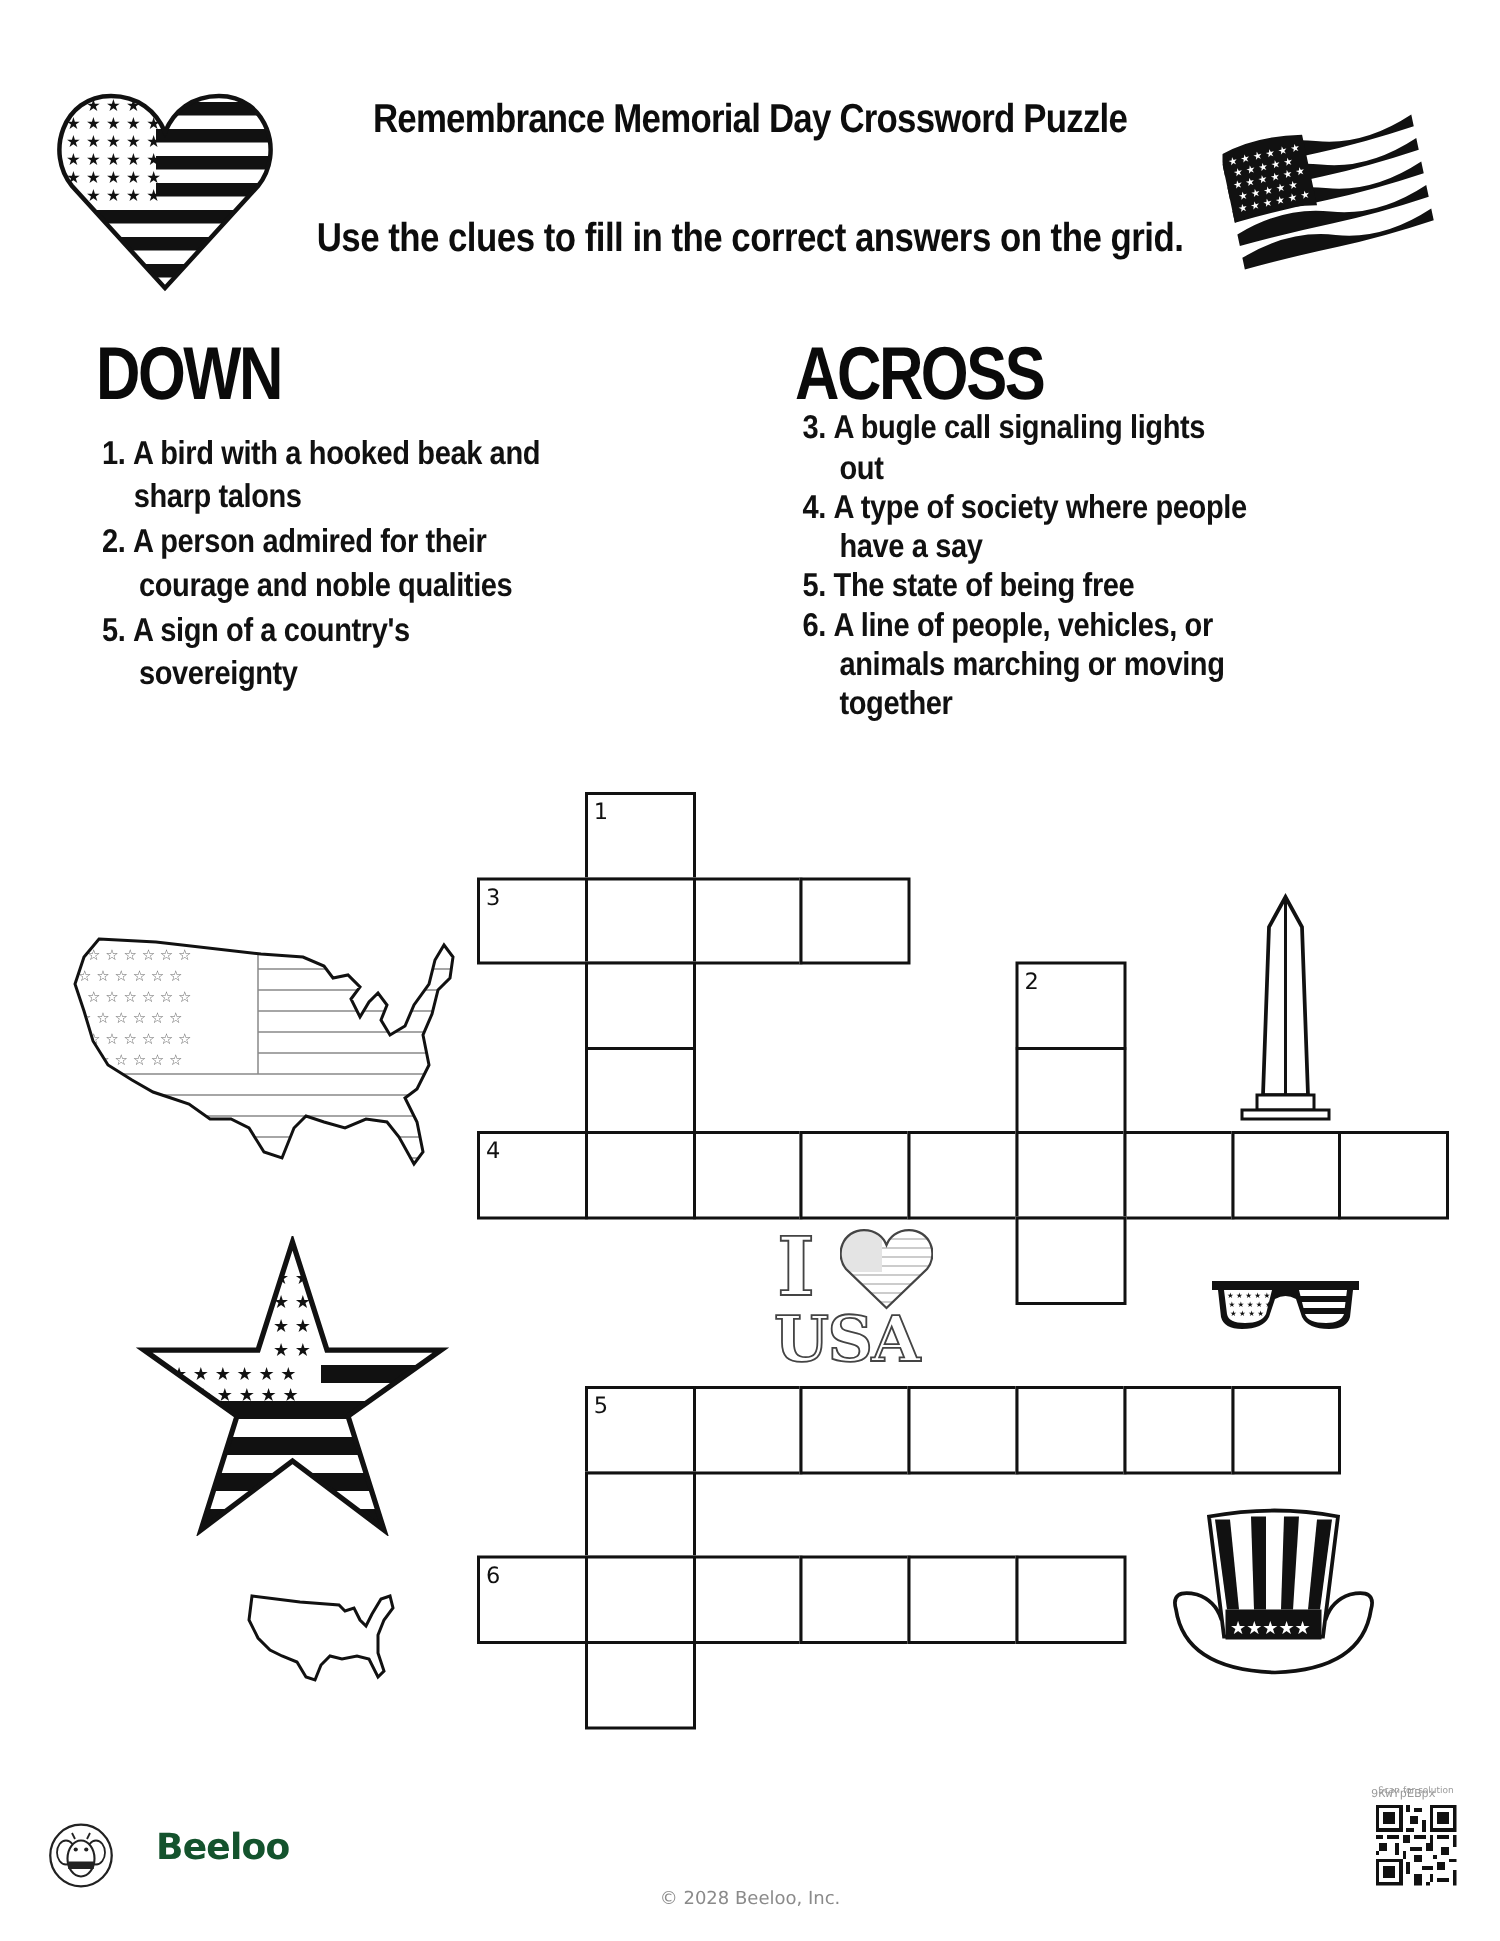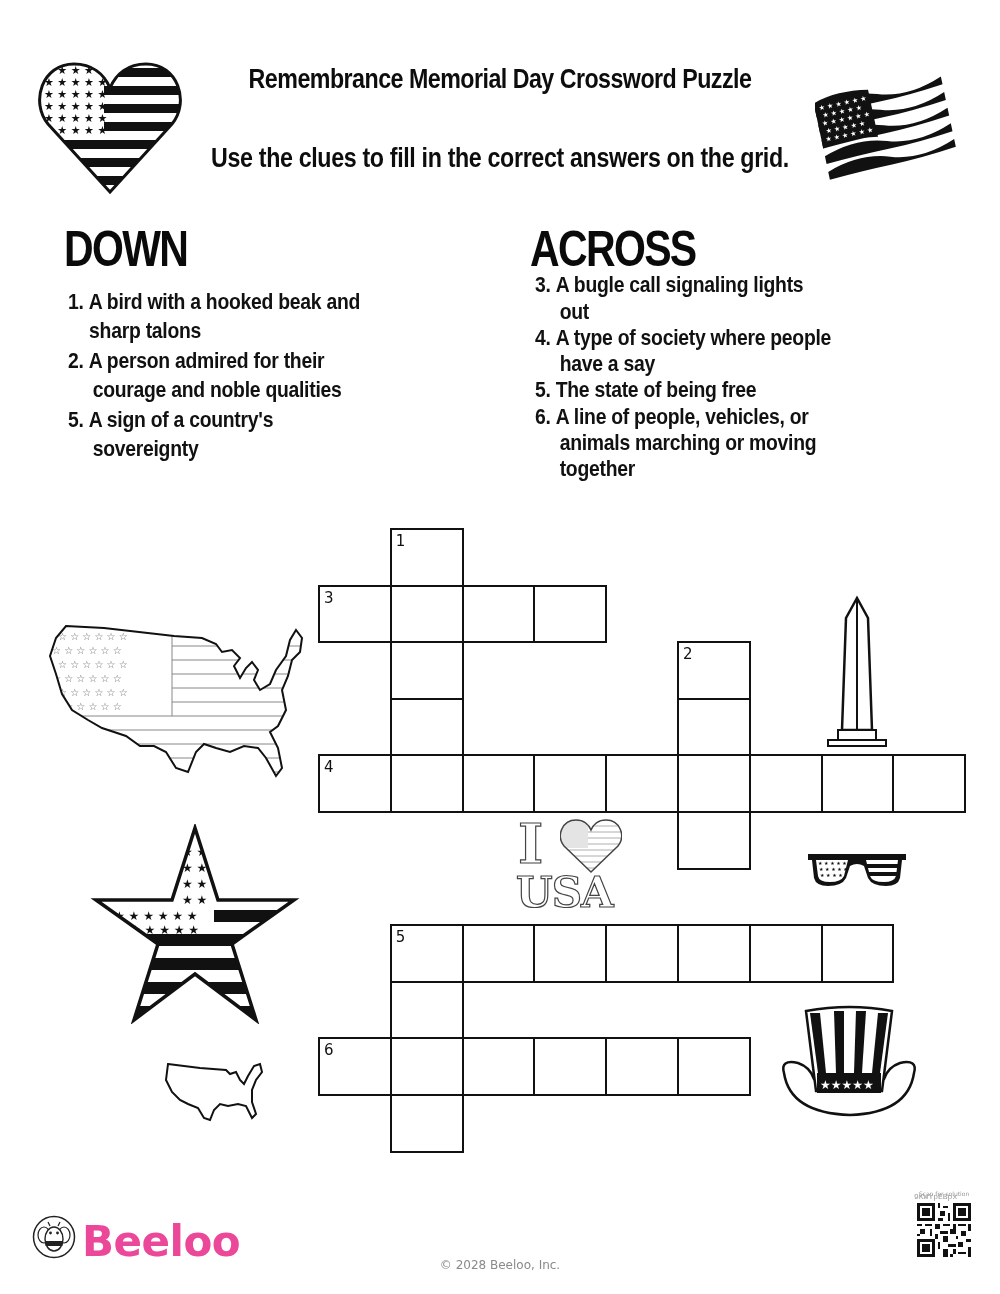--- a/index.html
+++ b/index.html
@@ -22,22 +22,22 @@
   .clue .num { white-space:pre; }
   .clue .txt { }
   .down-clues { left:68px; top:285px; width:390px; }
   .down-clues .clue { line-height:33px; }
   .across-clues { left:535px; top:272px; width:390px; }
   .across-clues .clue { line-height:26.5px; }
   .cell { position:absolute; width:71.8px; height:56.6px; box-sizing:border-box;
           border:2px solid #111; background:#fff; }
   .cell .cnum { position:absolute; left:4px; top:2px; font-size:15px;
                 font-family:"DejaVu Sans", sans-serif; color:#111; }
-  .footer-logo-text { left:82px; top:1217px; font-size:42px; font-weight:bold;
-                      font-family:"DejaVu Sans", sans-serif; color:#ec4899; letter-spacing:-0.5px; }
+  .footer-logo-text { left:104px; top:1217px; font-size:24px; font-weight:bold;
+                      font-family:"DejaVu Sans", sans-serif; color:#14532d; letter-spacing:-0.5px; }
   .copyright { left:0; width:1000px; top:1258px; text-align:center; font-size:12px; color:#8a8a8a;
                font-family:"DejaVu Sans", sans-serif; }
   .qr-caption { left:914px; top:1190px; width:60px; text-align:center; font-size:6px; color:#9a9a9a;
                 font-family:"DejaVu Sans", sans-serif; }
   .qr-code { left:914px; top:1192px; width:60px; text-align:left; font-size:8px; color:#9a9a9a;
              font-family:Liberation Mono, monospace; }
 </style>
 </head>
 <body>
 

